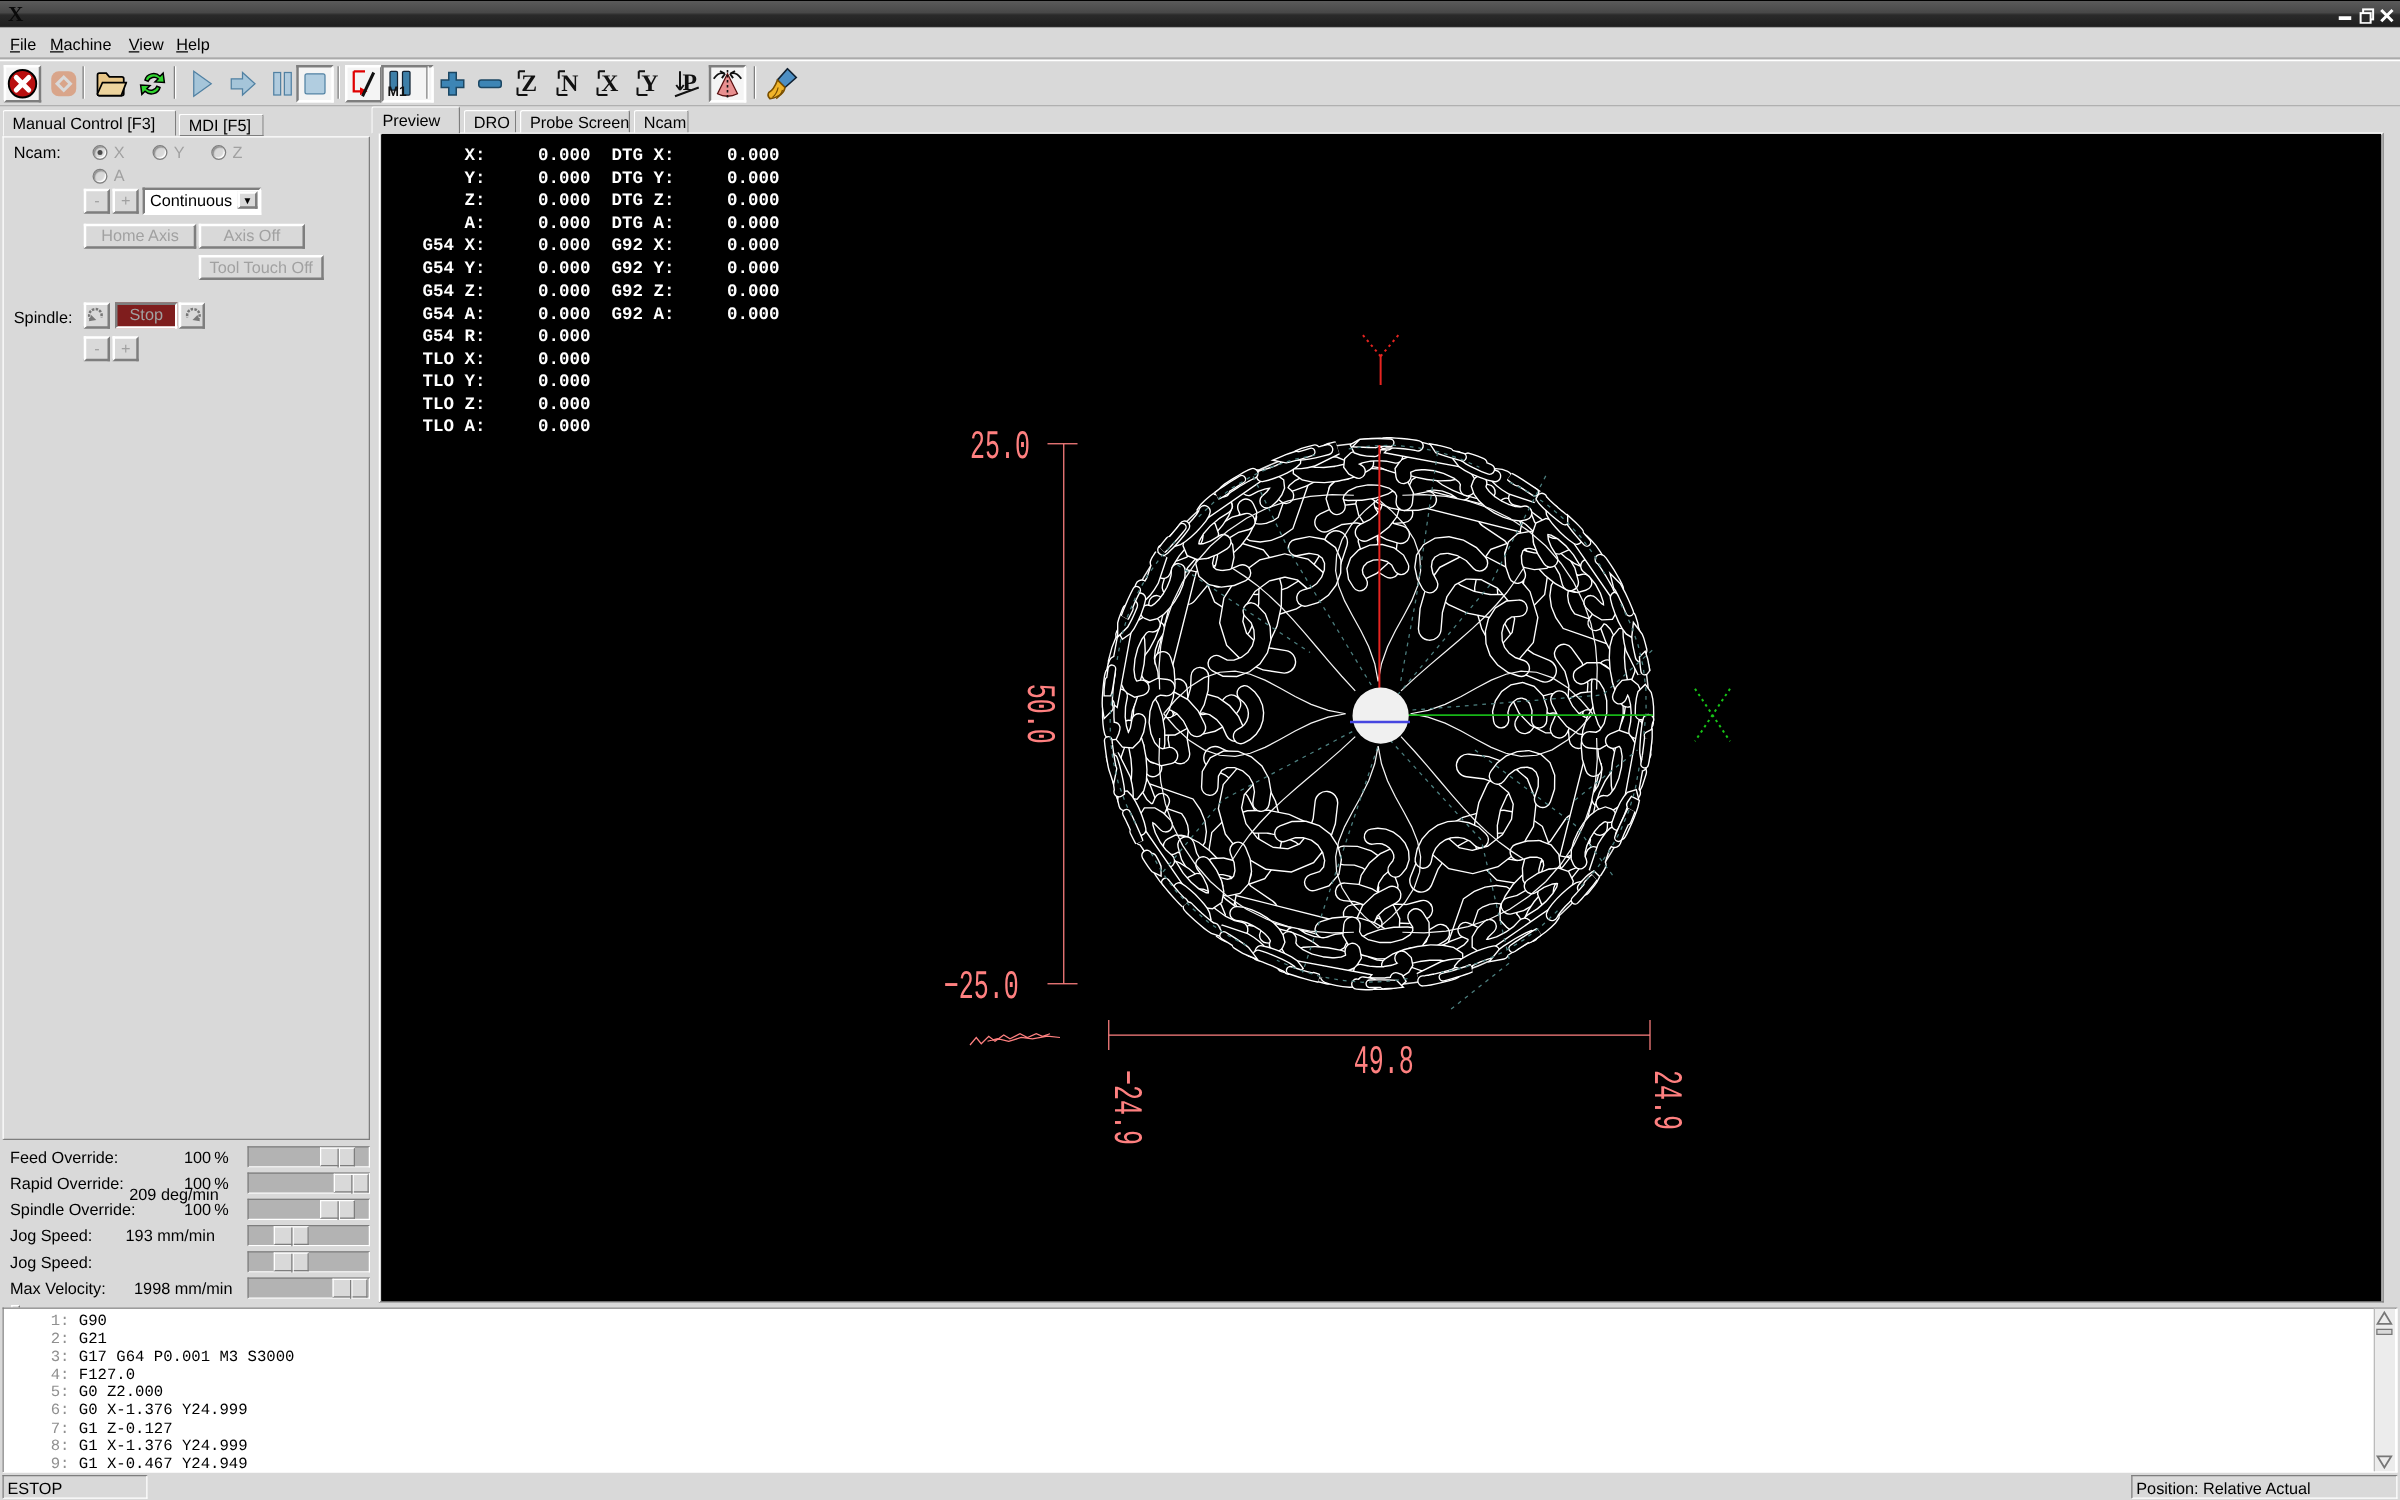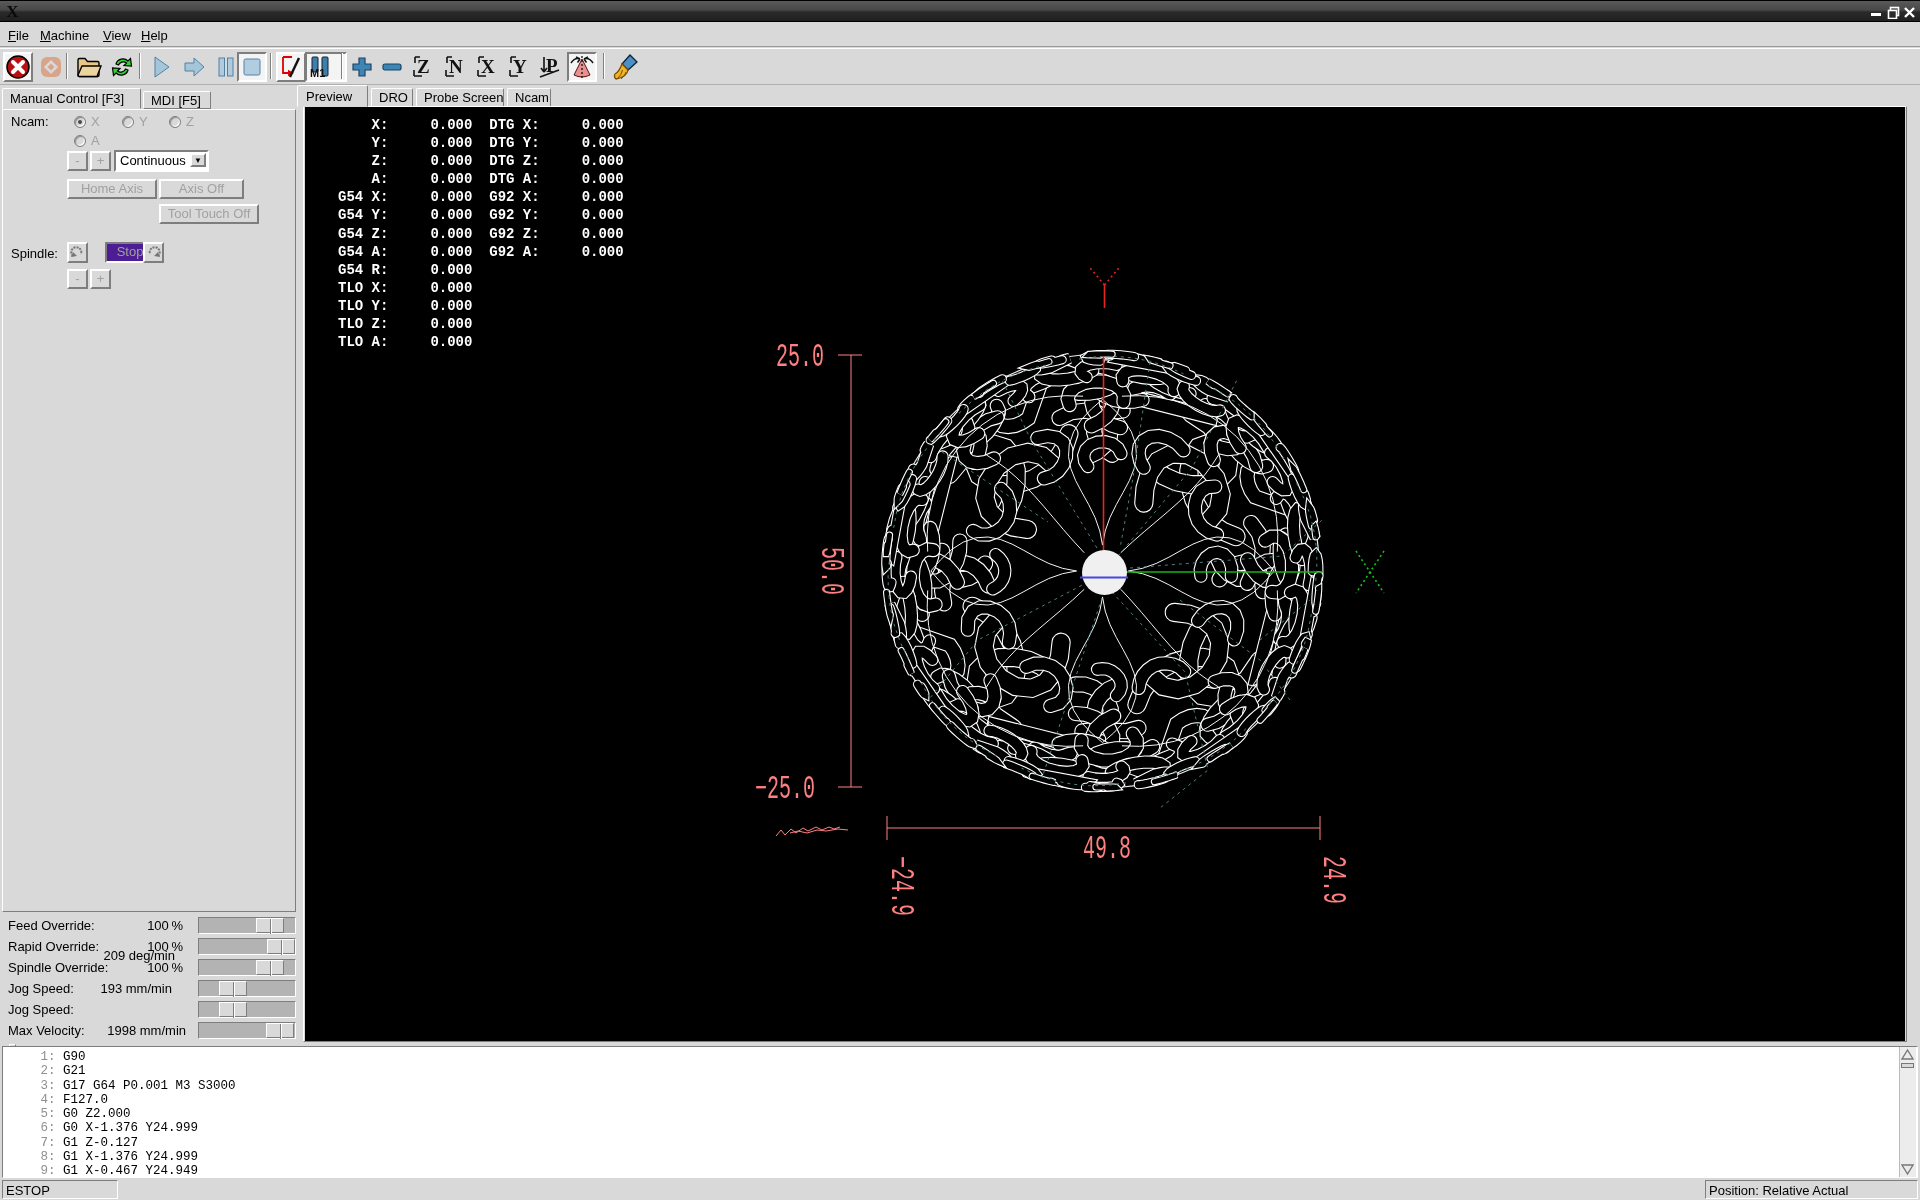--- a/index.html
+++ b/index.html
@@ -191,21 +191,21 @@
  <div class="abs raised btn" style="left:156px;top:69px;width:85px;height:20px;line-height:16px">Axis Off</div>
  <div class="abs raised btn" style="left:156px;top:94px;width:100px;height:20px;line-height:16px">Tool Touch Off</div>
  <span class="lbl abs" style="left:8px;top:136px">Spindle:</span>
  <div class="abs raised" style="left:64px;top:132px;width:21px;height:21px;background:#d9d9d9">
    <svg width="17" height="17">
         <path d="M4 12 A5 5 0 1 1 12 10" fill="none" stroke="#777" stroke-width="2" stroke-dasharray="2 1"></path>
         <path d="M1 9 L7 13 L5 6 Z" fill="#8a6" opacity="0"></path>
         <path d="M4 8 L2 13 L8 12 Z" fill="#777"></path>
       </svg>
  </div>
- <div class="abs sunken btn" style="left:102px;top:132px;width:50px;height:21px;line-height:16px;background:#4c1d95">Stop</div>
+ <div class="abs sunken btn" style="left:89px;top:132px;width:50px;height:21px;line-height:16px;background:#7f1d1d">Stop</div>
  <div class="abs raised" style="left:140px;top:132px;width:21px;height:21px;background:#d9d9d9">
    <svg width="17" height="17">
         <path d="M13 12 A5 5 0 1 0 5 10" fill="none" stroke="#777" stroke-width="2" stroke-dasharray="2 1"></path>
         <path d="M13 8 L15 13 L9 12 Z" fill="#777"></path>
       </svg>
  </div>
  <div class="abs raised btn" style="left:64px;top:159px;width:21px;height:20px;line-height:16px">-</div>
  <div class="abs raised btn" style="left:87px;top:159px;width:21px;height:20px;line-height:16px">+</div>
 </div>
 

